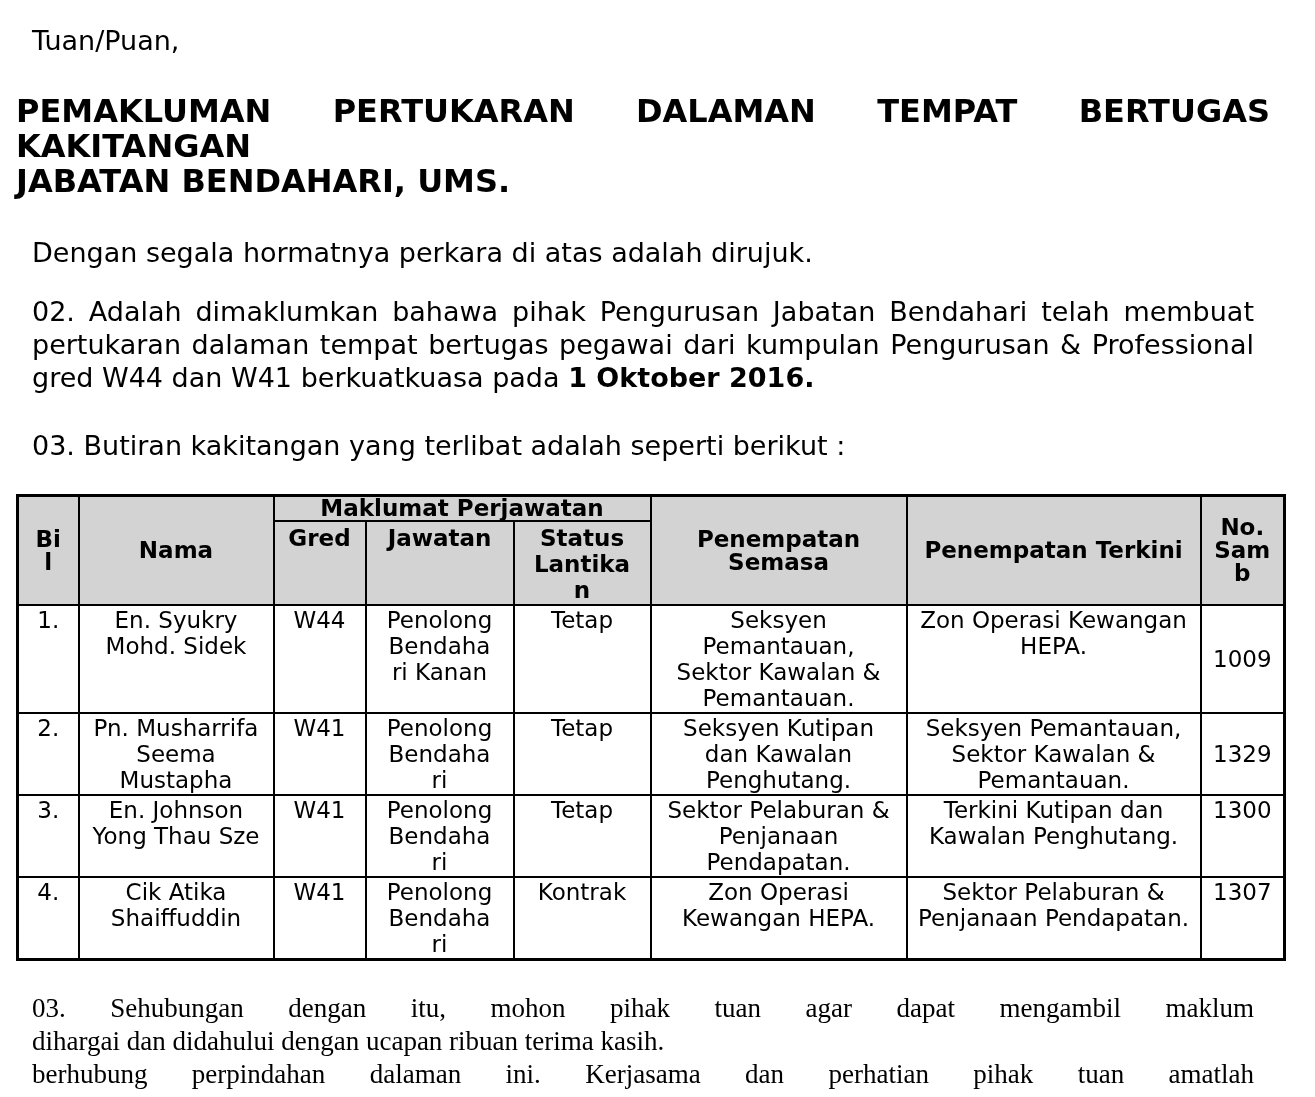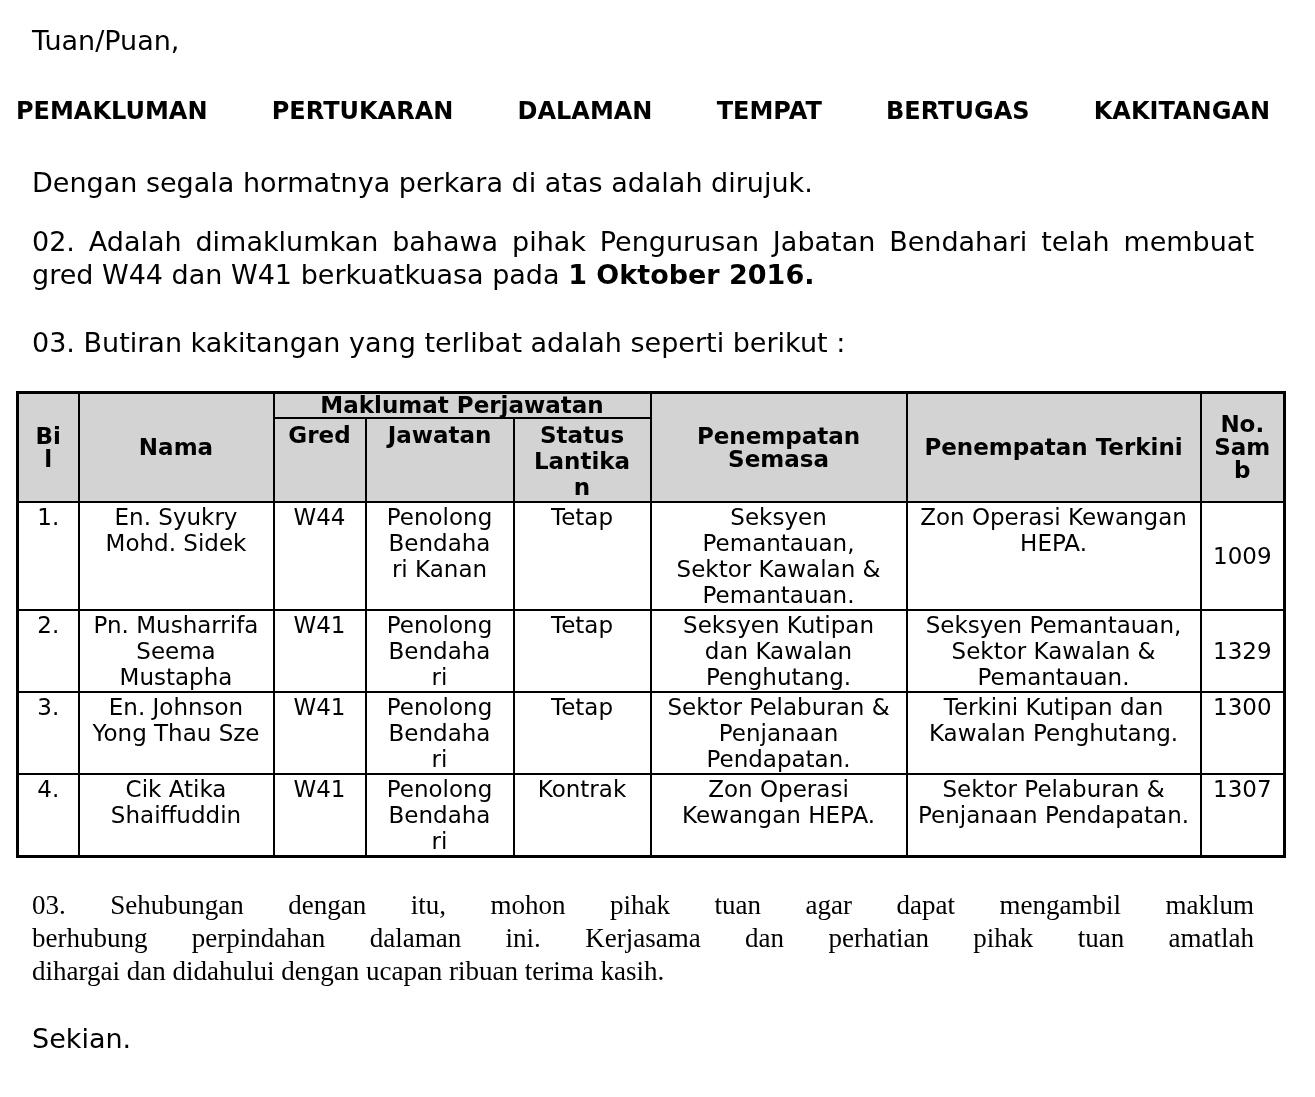--- a/index.html
+++ b/index.html
@@ -22,21 +22,21 @@
     display: block;
     text-align: justify;
     text-align-last: justify;
   }
   .jline.last-line { text-align-last: left; }
 
   .salutation { padding-top: 8px; }
 
   .subject {
     margin: 37px 0 0 0;
-    font-size: 24px;
+    font-size: 32px;
     line-height: 35px;
     font-weight: bold;
   }
 
   .intro { margin-top: 37px; }
   .para-02 { margin-top: 26px; }
   .para-03-intro { margin-top: 35px; }
   .para-close { margin-top: 31px; font-family: Liberation Serif, serif; }
   .closing { margin-top: 34px; }
 
@@ -79,26 +79,28 @@
 </style>
 </head>
 <body>
 
 <div class="doc">
 
   <p class="salutation">Tuan/Puan,</p>
 
   <h1 class="subject">
     <span class="jline">PEMAKLUMAN PERTUKARAN DALAMAN TEMPAT BERTUGAS KAKITANGAN</span>
+    <span class="jline last-line">JABATAN BENDAHARI, UMS.</span>
   </h1>
 
   <p class="intro">Dengan segala hormatnya perkara di atas adalah dirujuk.</p>
 
   <p class="para-02">
     <span class="jline">02. Adalah dimaklumkan bahawa pihak Pengurusan Jabatan Bendahari telah membuat</span>
+    <span class="jline">pertukaran dalaman tempat bertugas pegawai dari kumpulan Pengurusan &amp; Professional</span>
     <span class="jline last-line"><span>gred W44 dan W41 berkuatkuasa pada </span><b>1 Oktober 2016.</b></span>
   </p>
 
   <p class="para-03-intro">03. Butiran kakitangan yang terlibat adalah seperti berikut :</p>
 
   <table class="staff-table">
     <colgroup>
       <col style="width:61px">
       <col style="width:195px">
       <col style="width:92px">
@@ -194,19 +196,19 @@
 Kewangan HEPA.</td>
         <td>Sektor Pelaburan &amp;
 Penjanaan Pendapatan.</td>
         <td>1307</td>
       </tr>
     </tbody>
   </table>
 
   <p class="para-close">
     <span class="jline">03. Sehubungan dengan itu, mohon pihak tuan agar dapat mengambil maklum</span>
+    <span class="jline last-line">dihargai dan didahului dengan ucapan ribuan terima kasih.</span>
     <span class="jline">berhubung perpindahan dalaman ini. Kerjasama dan perhatian pihak tuan amatlah</span>
-    <span class="jline last-line">dihargai dan didahului dengan ucapan ribuan terima kasih.</span>
   </p>
 
   <p class="closing">Sekian.</p>
 
 </div>
 
 </body></html>

